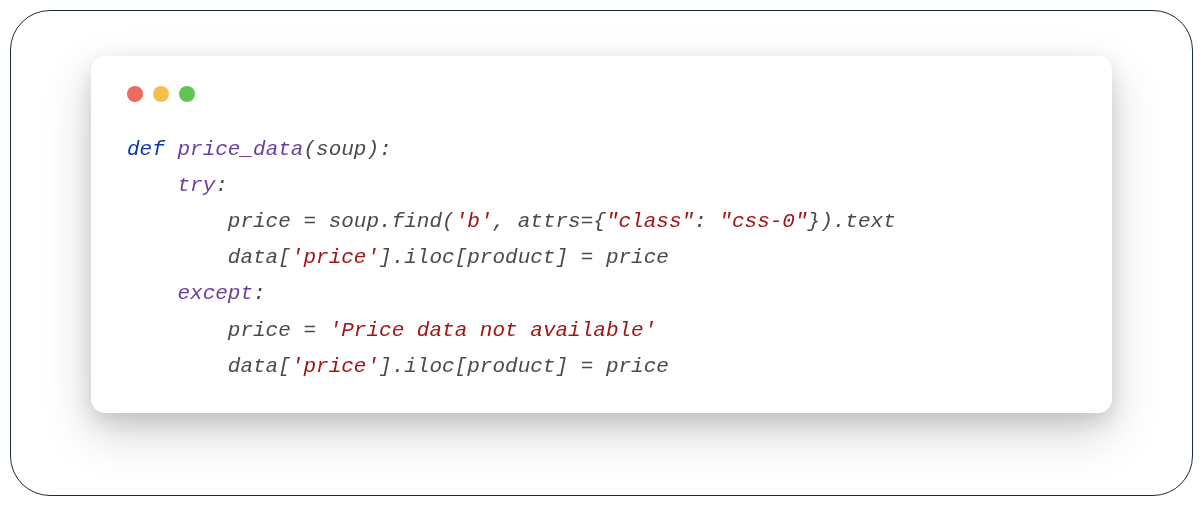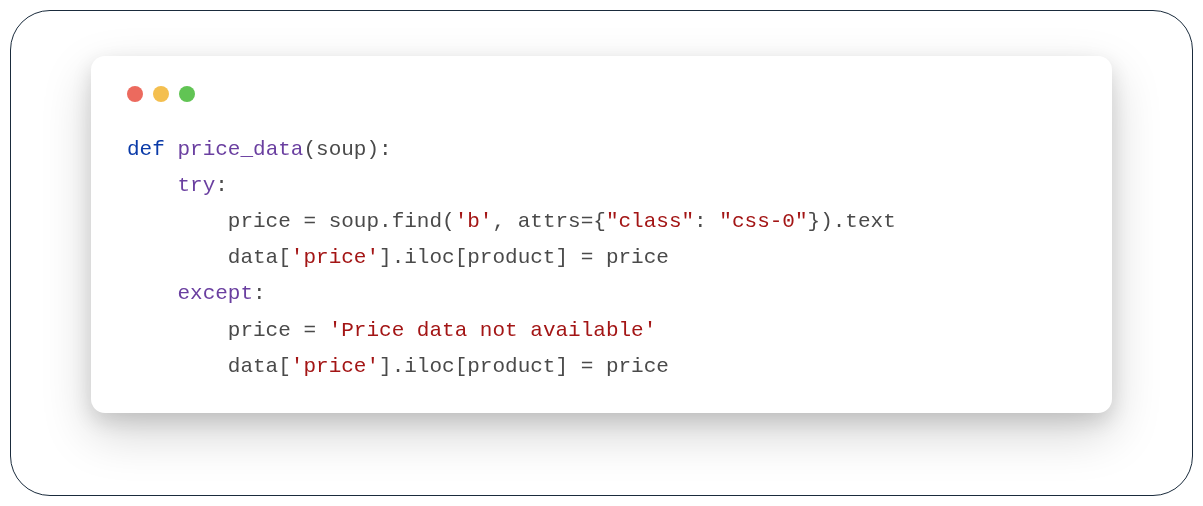--- a/index.html
+++ b/index.html
@@ -1,18 +1,19 @@
 <!DOCTYPE html>
 <html><head>
   <meta charset="utf-8">
   <style>
     * {
       margin: 0;
       padding: 0;
       box-sizing: border-box;
+      font-style: italic;
     }
     body {
       background: #ffffff;
       padding: 10px;
       font-family: -apple-system, BlinkMacSystemFont, "Segoe UI", sans-serif;
       width: 1203px;
       height: 506px;
     }
     .outer-container {
       border: 1px solid #1a2b3c;

